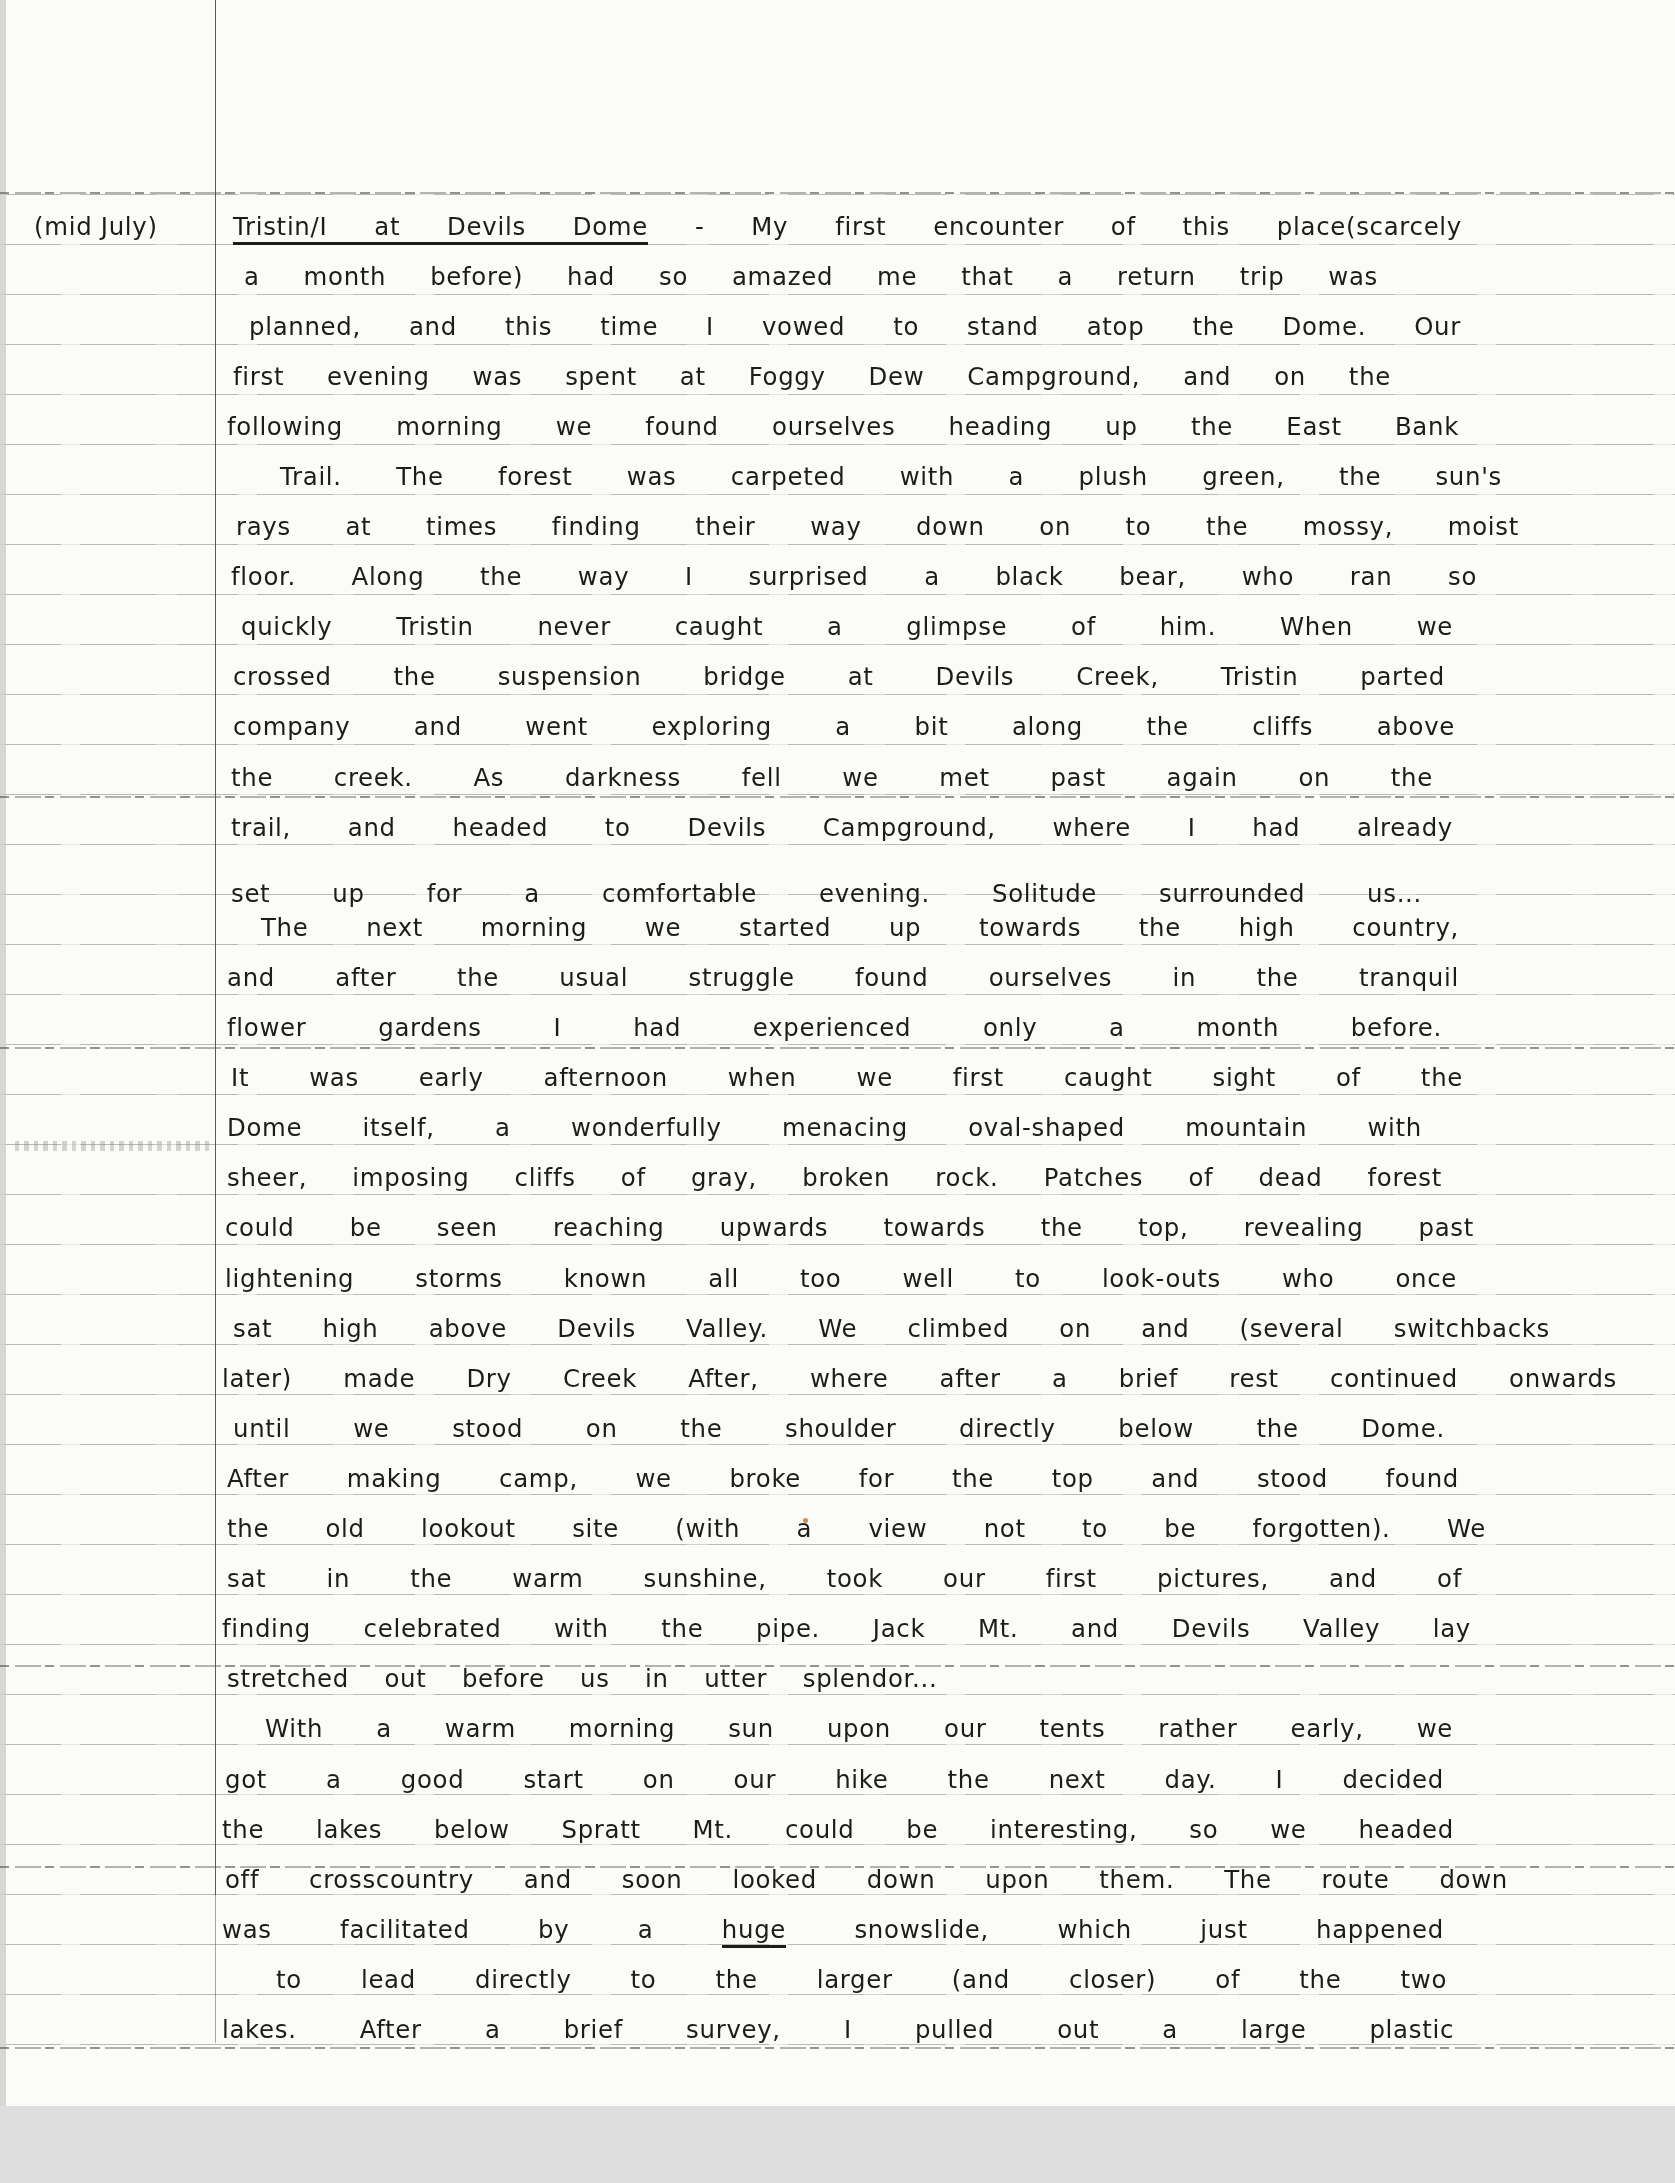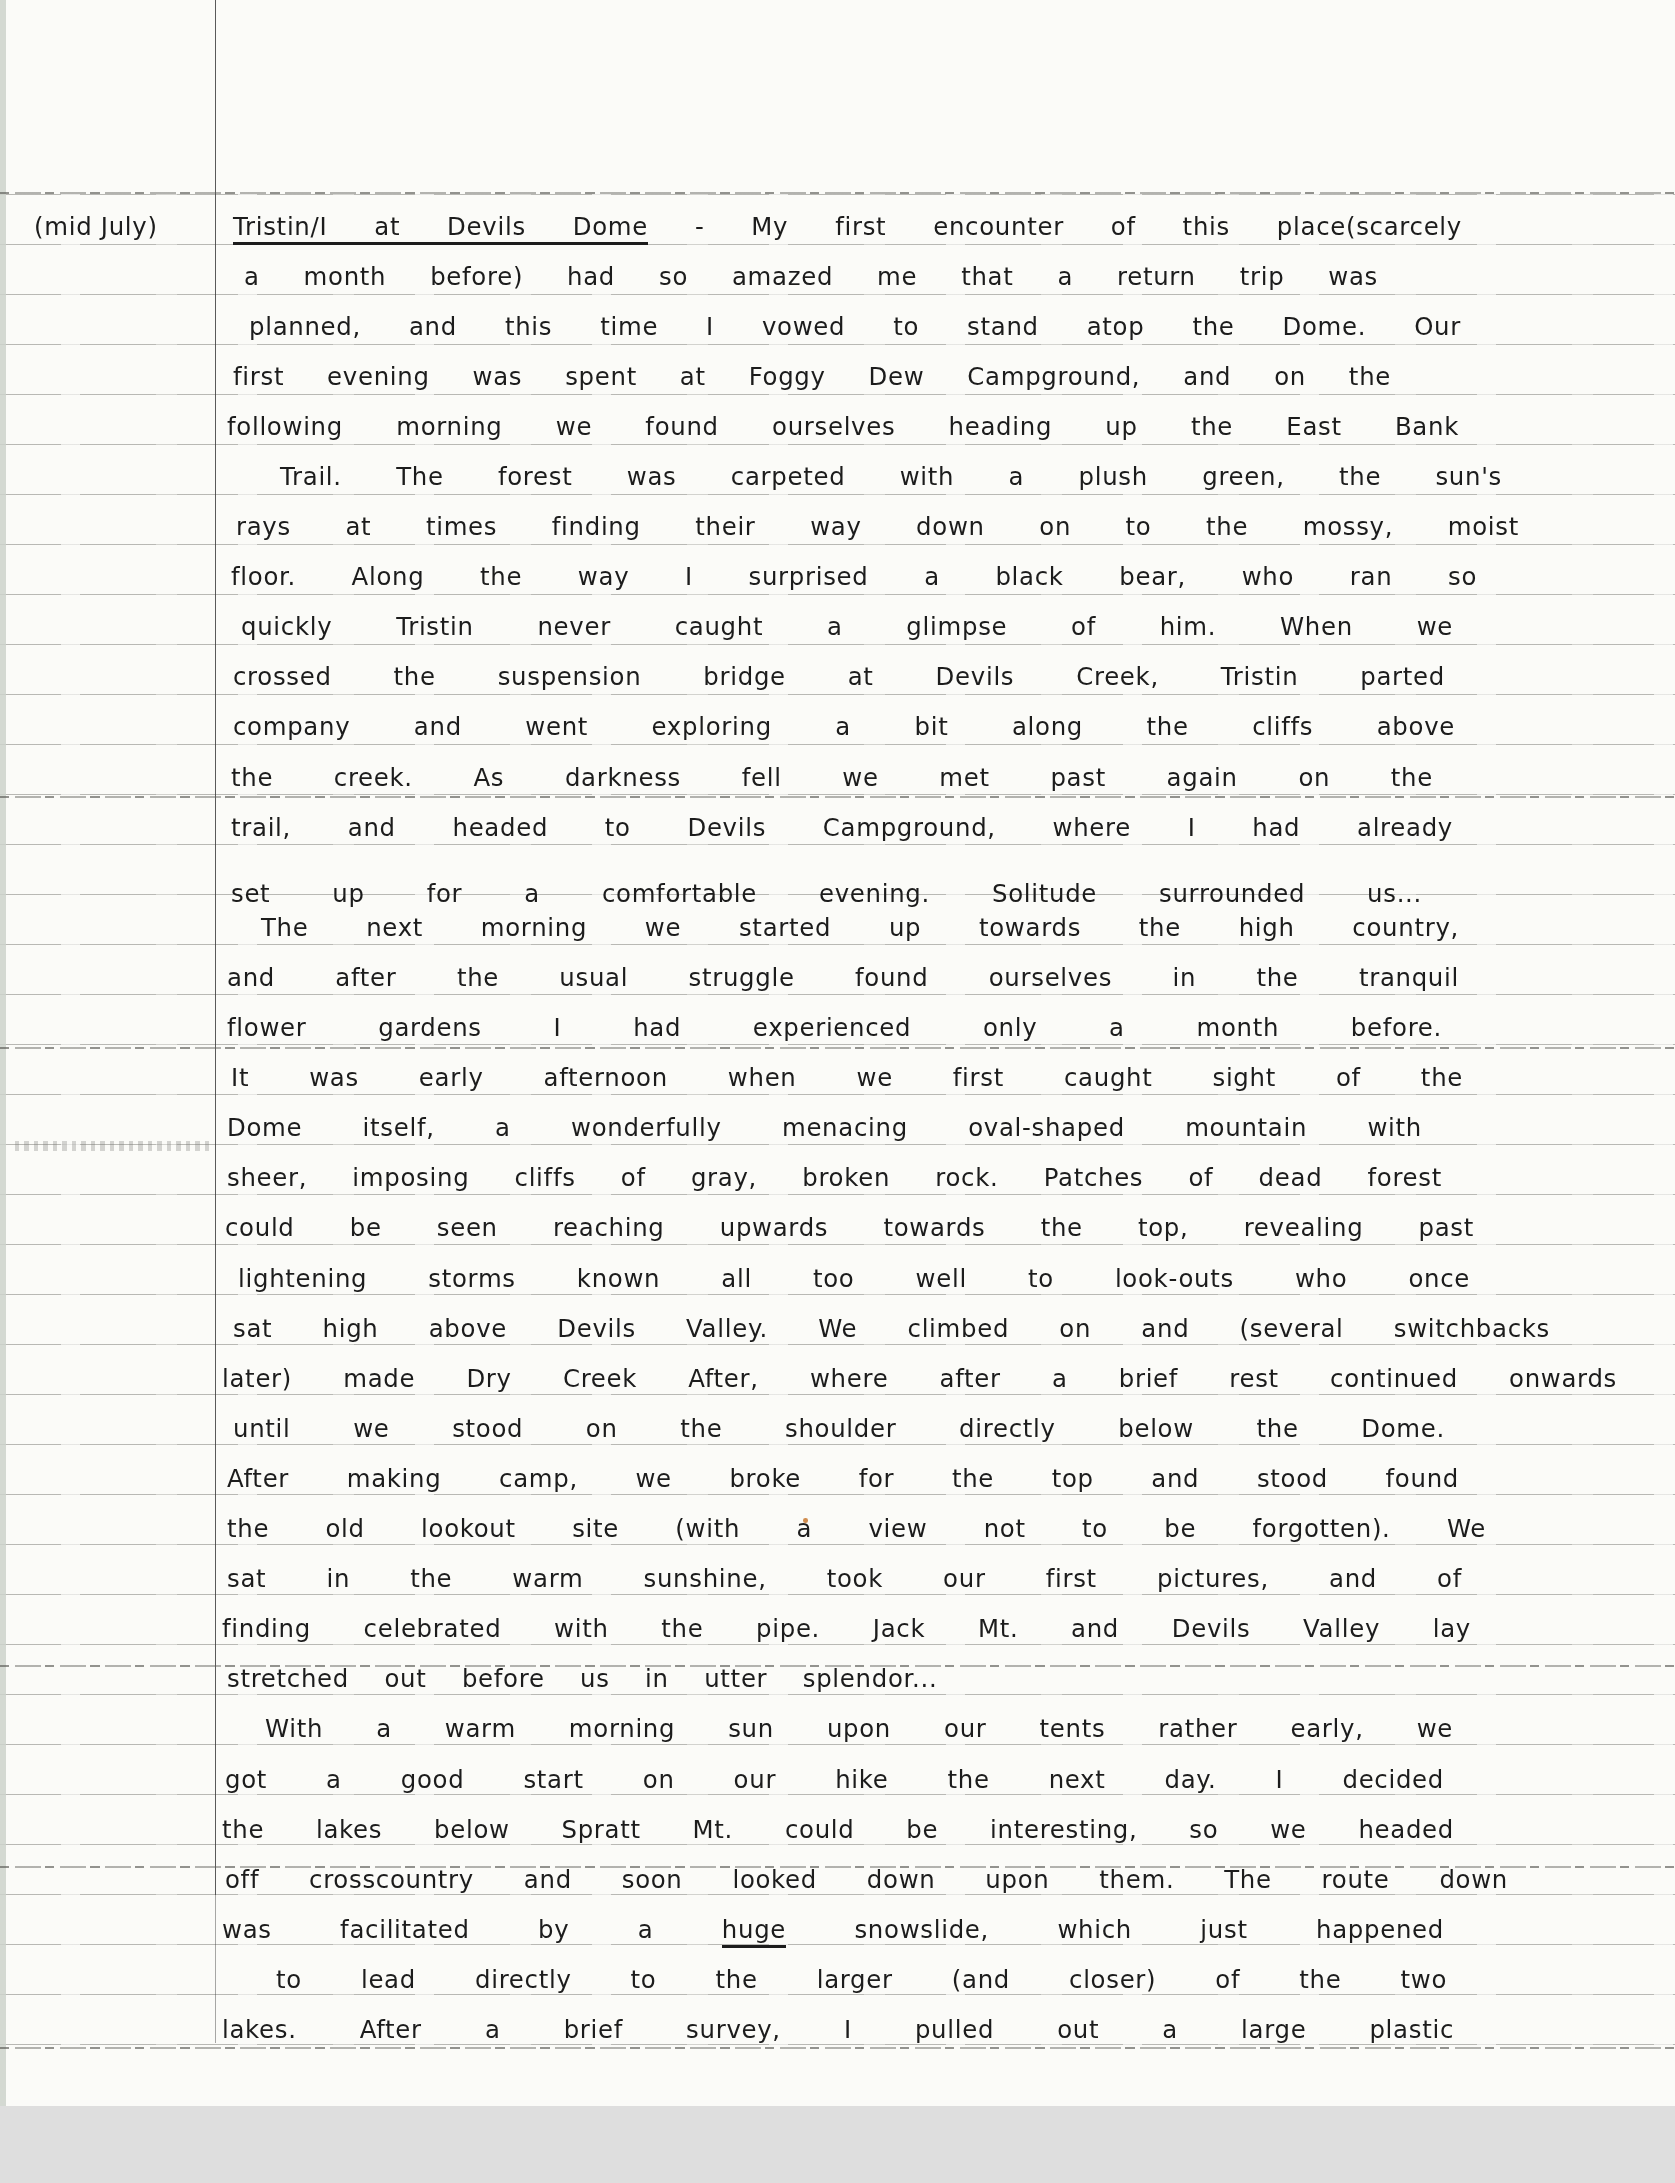--- a/index.html
+++ b/index.html
@@ -79,21 +79,21 @@
       <div class="hand-line" style="top: 760px; left: 231px; width: 1202px;"><span>the creek. As darkness fell we met past again on the</span></div>
       <div class="hand-line" style="top: 810px; left: 231px; width: 1222px;"><span>trail, and headed to Devils Campground, where I had already</span></div>
       <div class="hand-line" style="top: 860px; left: 231px; width: 1191px; margin-top: 16px;"><span>set up for a comfortable evening. Solitude surrounded us...</span></div>
       <div class="hand-line" style="top: 910px; left: 261px; width: 1198px;"><span>The next morning we started up towards the high country,</span></div>
       <div class="hand-line" style="top: 960px; left: 227px; width: 1232px;"><span>and after the usual struggle found ourselves in the tranquil</span></div>
       <div class="hand-line" style="top: 1010px; left: 227px; width: 1215px;"><span>flower gardens I had experienced only a month before.</span></div>
       <div class="hand-line" style="top: 1060px; left: 231px; width: 1232px;"><span>It was early afternoon when we first caught sight of the</span></div>
       <div class="hand-line" style="top: 1110px; left: 227px; width: 1195px;"><span>Dome itself, a wonderfully menacing oval-shaped mountain with</span></div>
       <div class="hand-line" style="top: 1160px; left: 227px; width: 1215px;"><span>sheer, imposing cliffs of gray, broken rock. Patches of dead forest</span></div>
       <div class="hand-line" style="top: 1210px; left: 225px; width: 1249px;"><span>could be seen reaching upwards towards the top, revealing past</span></div>
-      <div class="hand-line" style="top: 1261px; left: 225px; width: 1232px; margin-left: 13px;"><span>lightening storms known all too well to look-outs who once</span></div>
+      <div class="hand-line" style="top: 1261px; left: 225px; width: 1232px;"><span>lightening storms known all too well to look-outs who once</span></div>
       <div class="hand-line" style="top: 1311px; left: 233px; width: 1317px;"><span>sat high above Devils Valley. We climbed on and (several switchbacks</span></div>
       <div class="hand-line" style="top: 1361px; left: 222px; width: 1395px;"><span>later) made Dry Creek After, where after a brief rest continued onwards</span></div>
       <div class="hand-line" style="top: 1411px; left: 233px; width: 1212px;"><span>until we stood on the shoulder directly below the Dome.</span></div>
       <div class="hand-line" style="top: 1461px; left: 227px; width: 1232px;"><span>After making camp, we broke for the top and stood found</span></div>
       <div class="hand-line" style="top: 1511px; left: 227px; width: 1259px;"><span>the old lookout site (with a view not to be forgotten). We</span></div>
       <div class="hand-line" style="top: 1561px; left: 227px; width: 1235px;"><span>sat in the warm sunshine, took our first pictures, and of</span></div>
       <div class="hand-line" style="top: 1611px; left: 222px; width: 1249px;"><span>finding celebrated with the pipe. Jack Mt. and Devils Valley lay</span></div>
       <div class="hand-line short" style="top: 1661px; left: 227px; width: 934px;"><span>stretched out before us in utter splendor...</span></div>
       <div class="hand-line" style="top: 1711px; left: 265px; width: 1188px;"><span>With a warm morning sun upon our tents rather early, we</span></div>
       <div class="hand-line" style="top: 1762px; left: 225px; width: 1219px;"><span>got a good start on our hike the next day. I decided</span></div>

